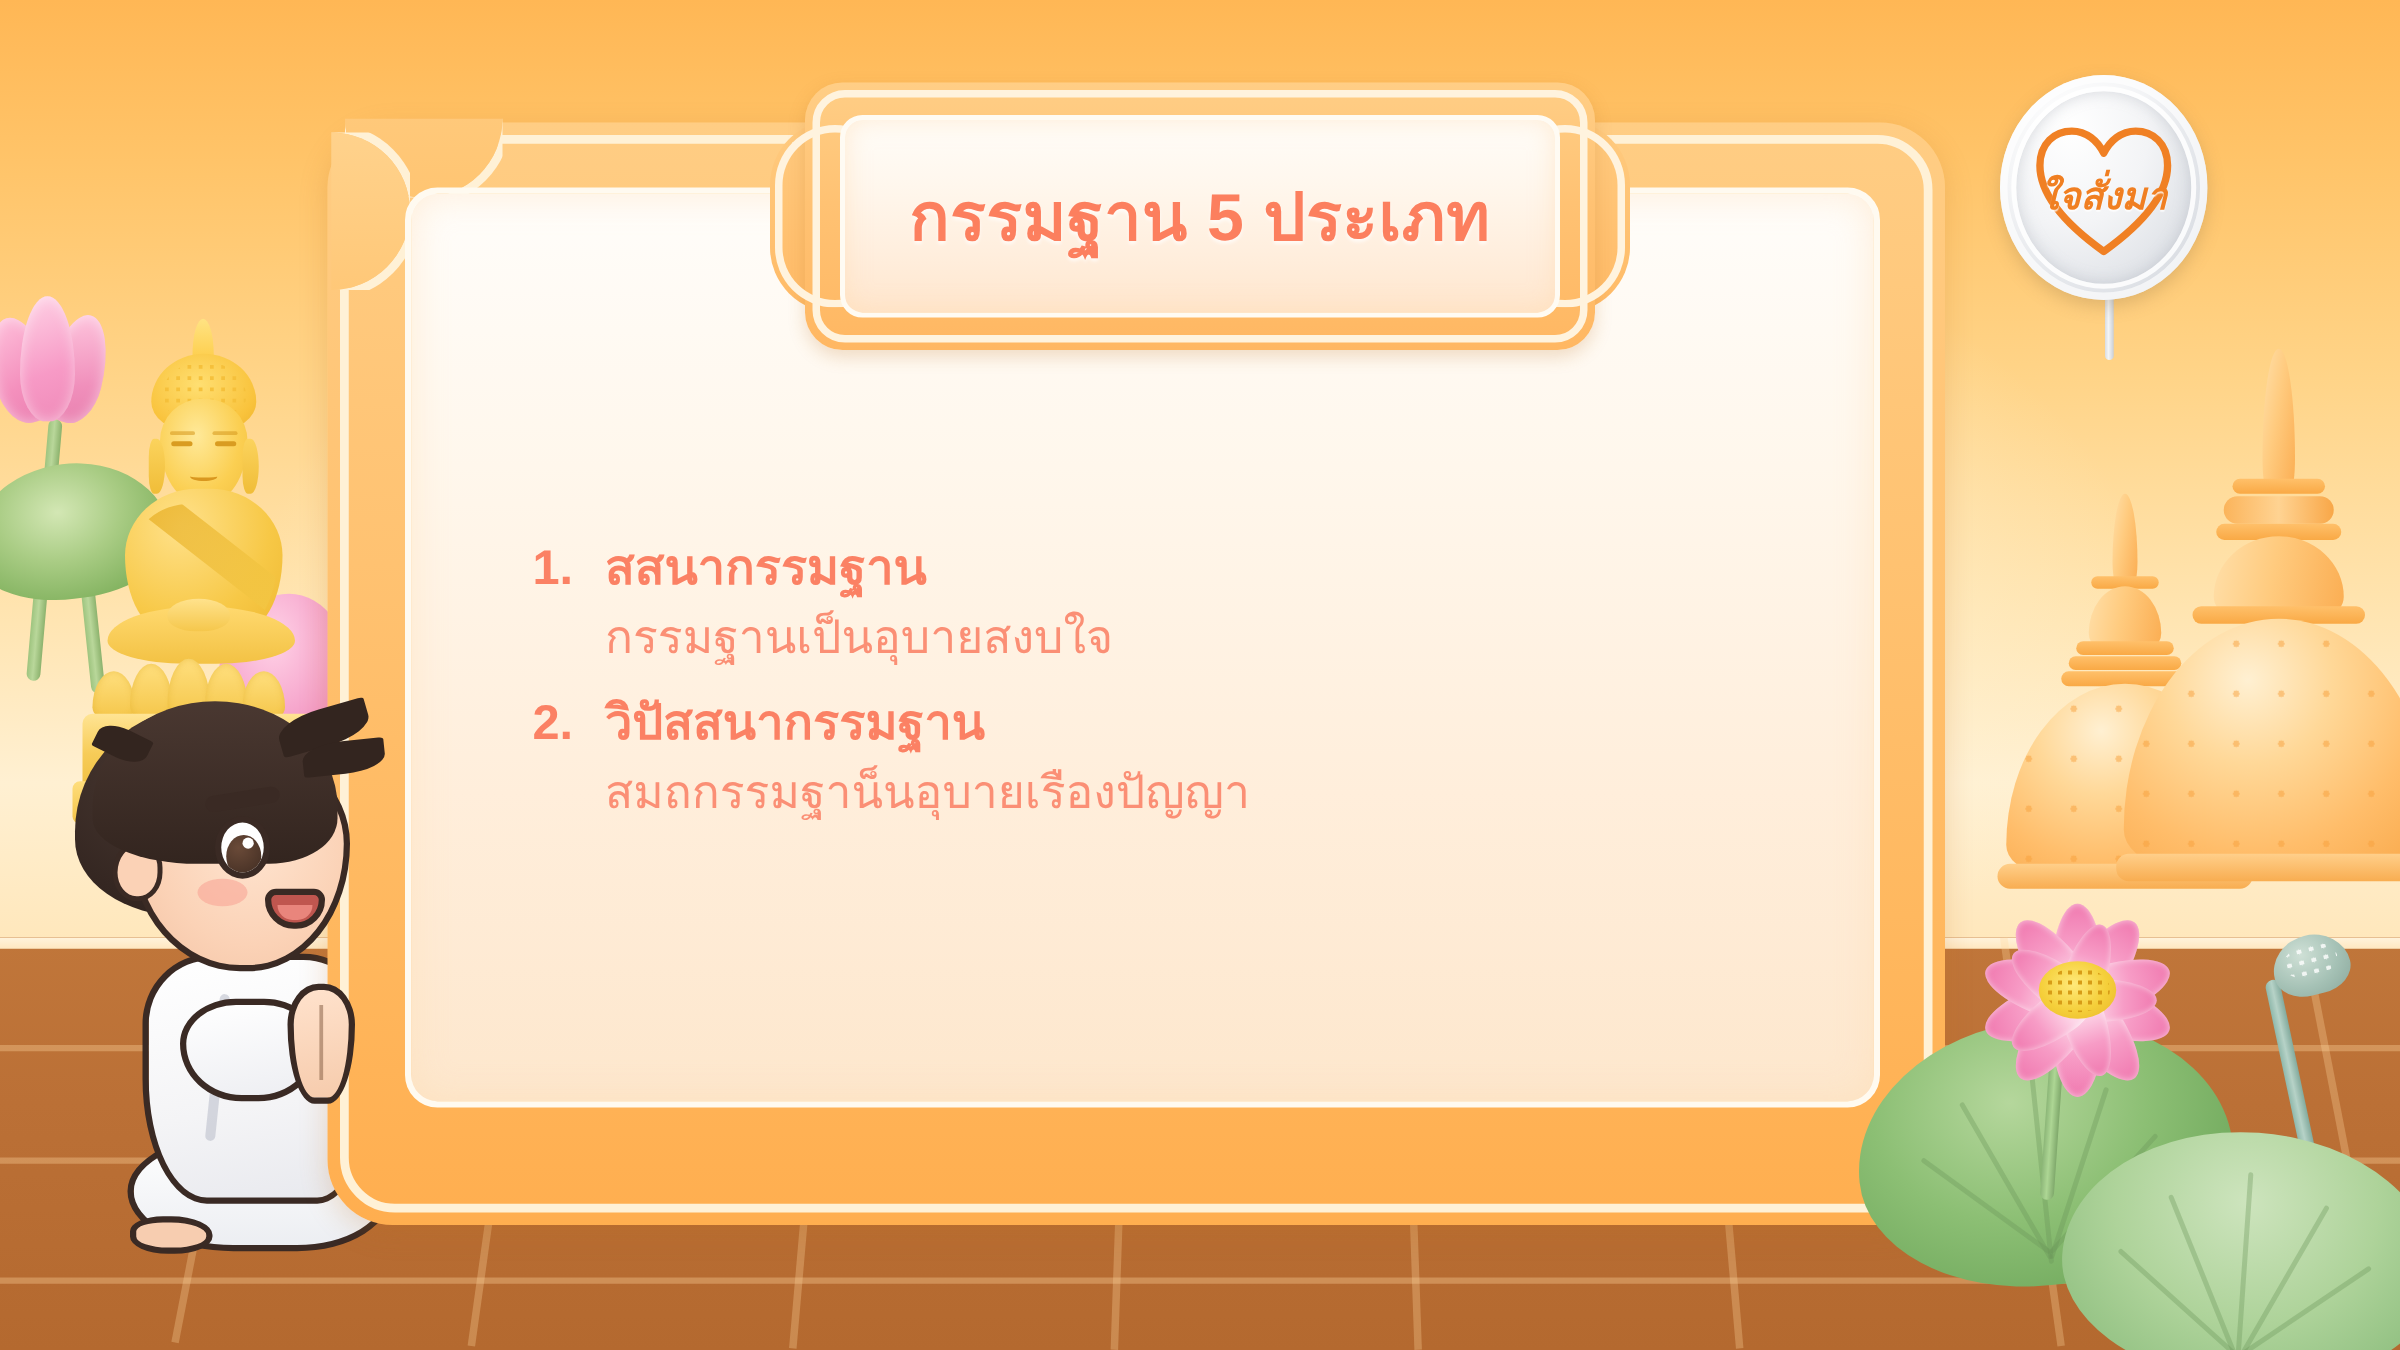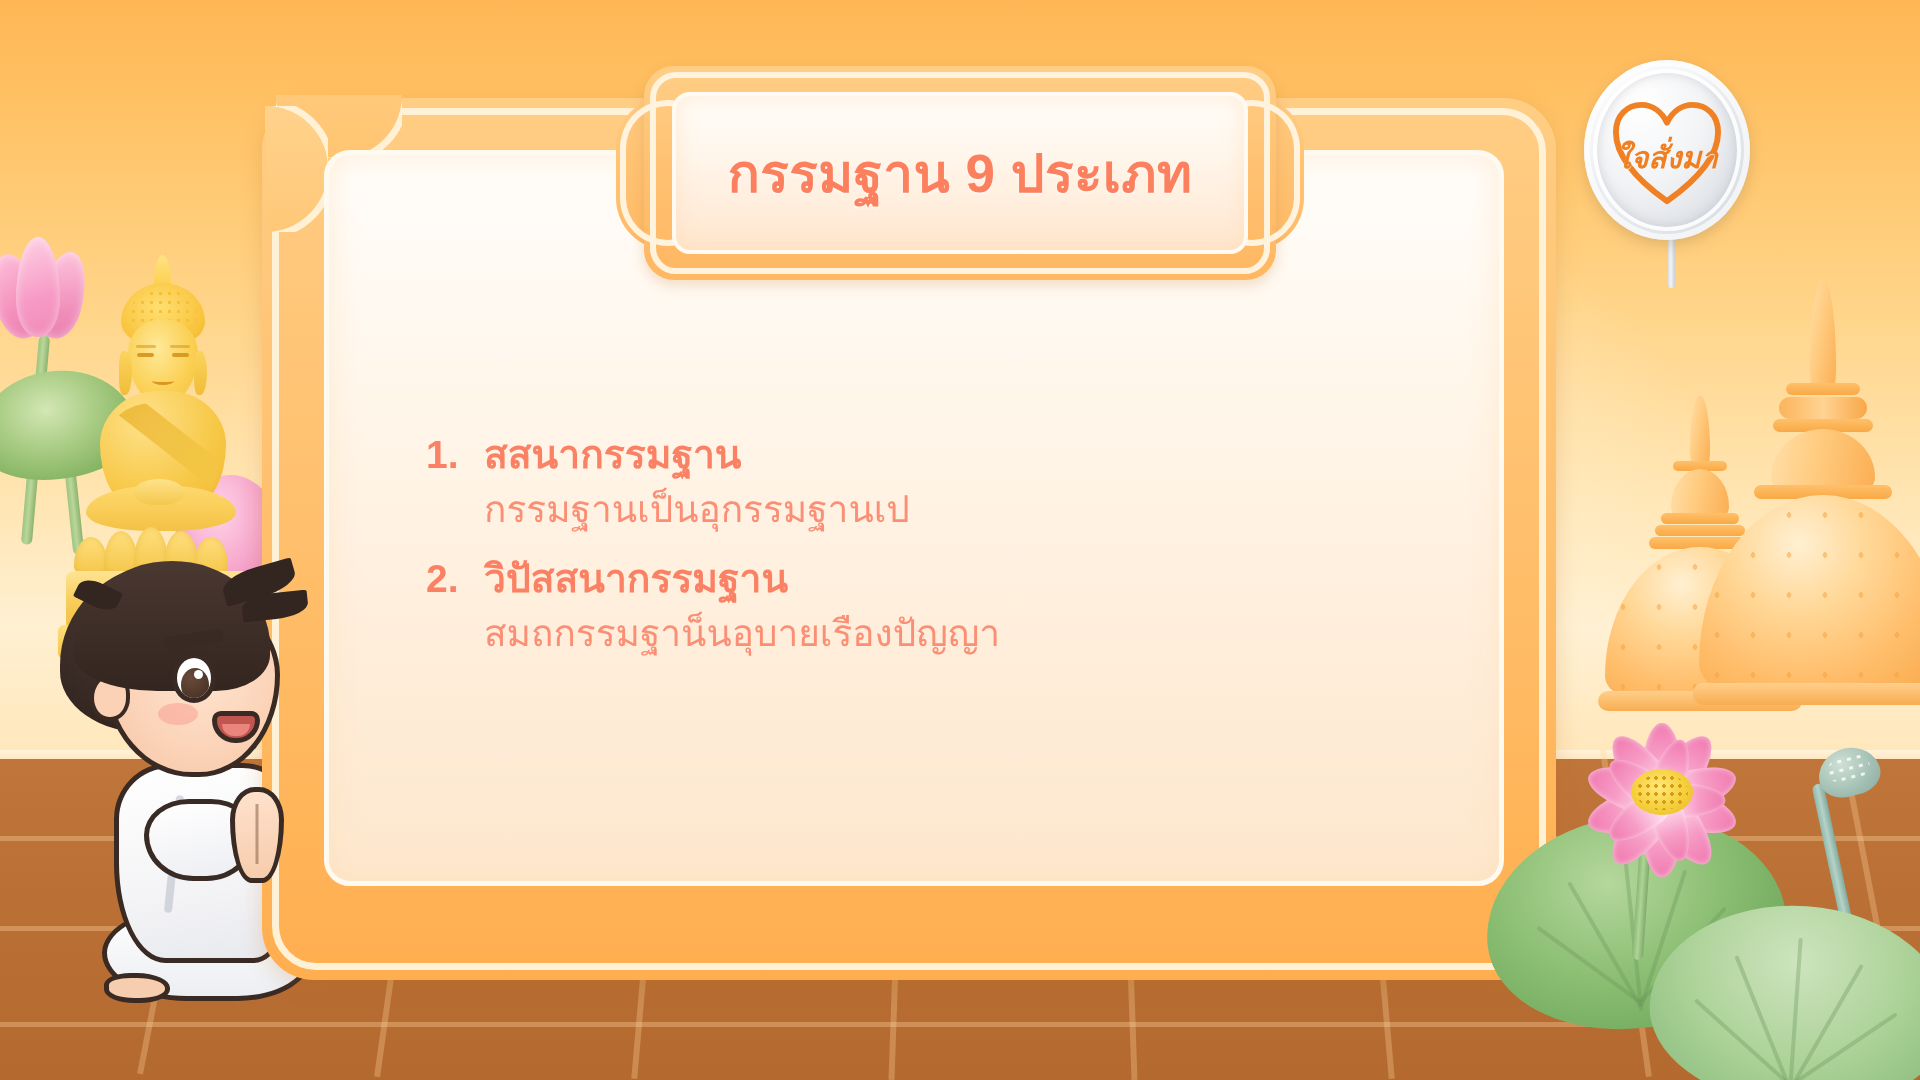--- a/index.html
+++ b/index.html
@@ -435,21 +435,21 @@
     display:flex; align-items:center; justify-content:center;
     box-shadow:inset 0 0 20px rgba(255,219,176,.5);
   }
   .banner-title{
     font-size:53px; font-weight:bold; color:#fc7f5e;
     letter-spacing:.5px; white-space:nowrap;
     text-shadow:0 2px 3px rgba(255,255,255,.7);
   }
 
   
-  .badge-wrap{ position:absolute; right:166px; top:60px; width:170px; height:230px; z-index:16; }
+  .badge-wrap{ position:absolute; right:150px; top:60px; width:170px; height:230px; z-index:16; }
   .badge-stick{
     position:absolute; left:84px; top:100px; width:7px; height:128px;
     background:linear-gradient(90deg,#d9dde2,#f3f5f7 40%,#c9ced5);
     border-radius:4px;
   }
   .badge{
     position:absolute; left:0; top:0; width:166px; height:180px;
     border-radius:50%;
     background:
       radial-gradient(ellipse at 34% 24%, #ffffff 0%, #f3f4f6 40%, #dfe2e7 72%, #c8ccd3 100%);
@@ -659,42 +659,42 @@
   </div>
 
   <div class="banner">
     <div class="banner-ear l"></div>
     <div class="banner-ear r"></div>
     <div class="banner-bg"></div>
     <div class="banner-ear-line l"></div>
     <div class="banner-ear-line r"></div>
     <div class="banner-outline"></div>
     <div class="banner-inner">
-      <span class="banner-title">กรรมฐาน 9 ประเภท</span>
+      <span class="banner-title">กรรมฐาน 5 ประเภท</span>
     </div>
   </div>
 
   <div class="badge-wrap">
     <div class="badge-stick"></div>
     <div class="badge">
       <div class="badge-ring"></div>
       <svg class="badge-heart" viewBox="0 0 120 112">
         <path d="M60 104 C18 74 8 50 8 34 C8 16 20 6 34 6 C46 6 55 14 60 24 C65 14 74 6 86 6 C100 6 112 16 112 34 C112 50 102 74 60 104 Z" fill="none" stroke="#f08024" stroke-width="6" stroke-linejoin="round" stroke-linecap="round"></path>
       </svg>
       <div class="badge-text">ใจสั่งมา</div>
     </div>
   </div>
 
   <div class="content">
 
     <div class="li">
       <span class="li-num">1.</span>
       <span>สสนากรรมฐาน</span>
     </div>
-    <div class="sub">กรรมฐานเป็นอุกรรมฐานเป</div>
+    <div class="sub">กรรมฐานเป็นอุบายสงบใจ</div>
 
     <div class="li">
       <span class="li-num">2.</span>
       <span>วิปัสสนากรรมฐาน</span>
     </div>
     <div class="sub">สมถกรรมฐาน็นอุบายเรืองปัญญา</div>
 
   </div>
 
 

